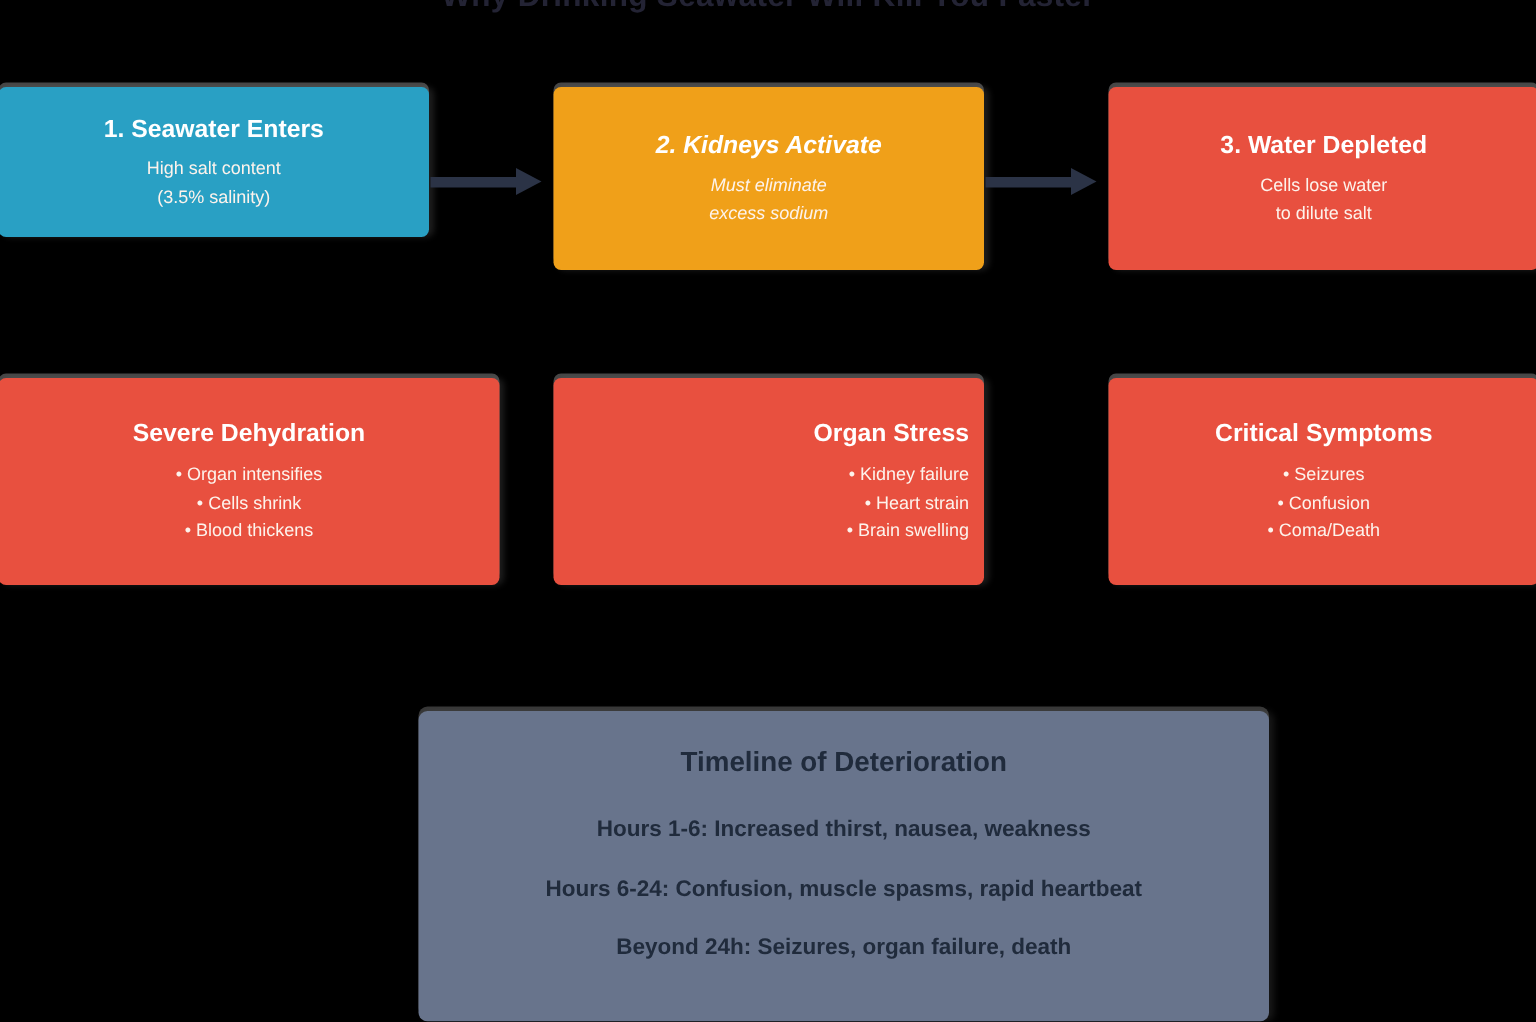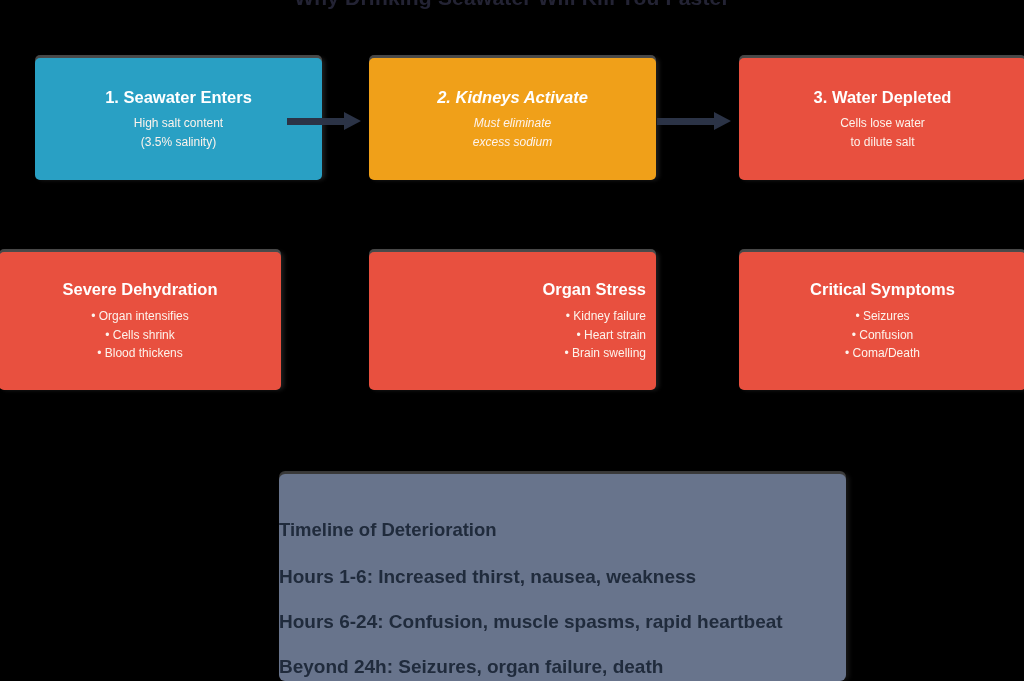--- a/index.html
+++ b/index.html
@@ -58,26 +58,26 @@
   }
   .flow-box .box-line {
     color: #fdf3ec;
     font-size: 12px;
     line-height: 1.55;
     text-align: center;
     font-weight: normal;
   }
 
   
-  #box-step-1 { left: -1px;  top: 58px;  width: 287px; height: 122px; background: #29a0c4; margin-left: 36px; }
+  #box-step-1 { left: -1px;  top: 58px;  width: 287px; height: 100px; background: #29a0c4; }
   #box-step-2 { left: 369px; top: 58px;  width: 287px; height: 122px; background: #f0a019; font-style: italic; }
   #box-step-3 { left: 739px; top: 58px;  width: 287px; height: 122px; background: #e8503f; }
 
   
-  #box-effect-1 { left: -1px;  top: 252px; width: 282px; height: 138px; background: #e8503f; }
+  #box-effect-1 { left: -1px;  top: 252px; width: 334px; height: 138px; background: #e8503f; }
   #box-effect-2 { left: 369px; top: 252px; width: 287px; height: 138px; background: #e8503f; align-items: flex-end; }
   #box-effect-3 { left: 739px; top: 252px; width: 287px; height: 138px; background: #e8503f; }
 
   
   .flow-arrow {
     position: absolute;
     top: 110px;
     width: 80px;
     height: 22px;
   }
@@ -106,33 +106,34 @@
   #timeline-panel {
     position: absolute;
     left: 279px;
     top: 474px;
     width: 567px;
     height: 207px;
     background: #68748c;
     border-radius: 6px;
     box-shadow: 0 -3px 0 rgba(120,120,120,0.45), 3px 0 5px rgba(110,110,110,0.22);
     box-sizing: border-box;
-    padding-top: 45px;
+    padding-top: 23px;
+    text-align: center;
   }
   #timeline-panel .panel-title {
     color: #202b3c;
     font-weight: bold;
     font-size: 18.5px;
     line-height: 1.2;
     margin-bottom: 24px;
   }
   #timeline-panel .panel-line {
     color: #202b3c;
     font-weight: bold;
-    font-size: 19px;
+    font-size: 15px;
     line-height: 1.3;
     margin-bottom: 20px;
   }
 </style>
 </head>
 <body>
 
 <div id="canvas">
 
   <div class="page-title">Why Drinking Seawater Will Kill You Faster</div>

